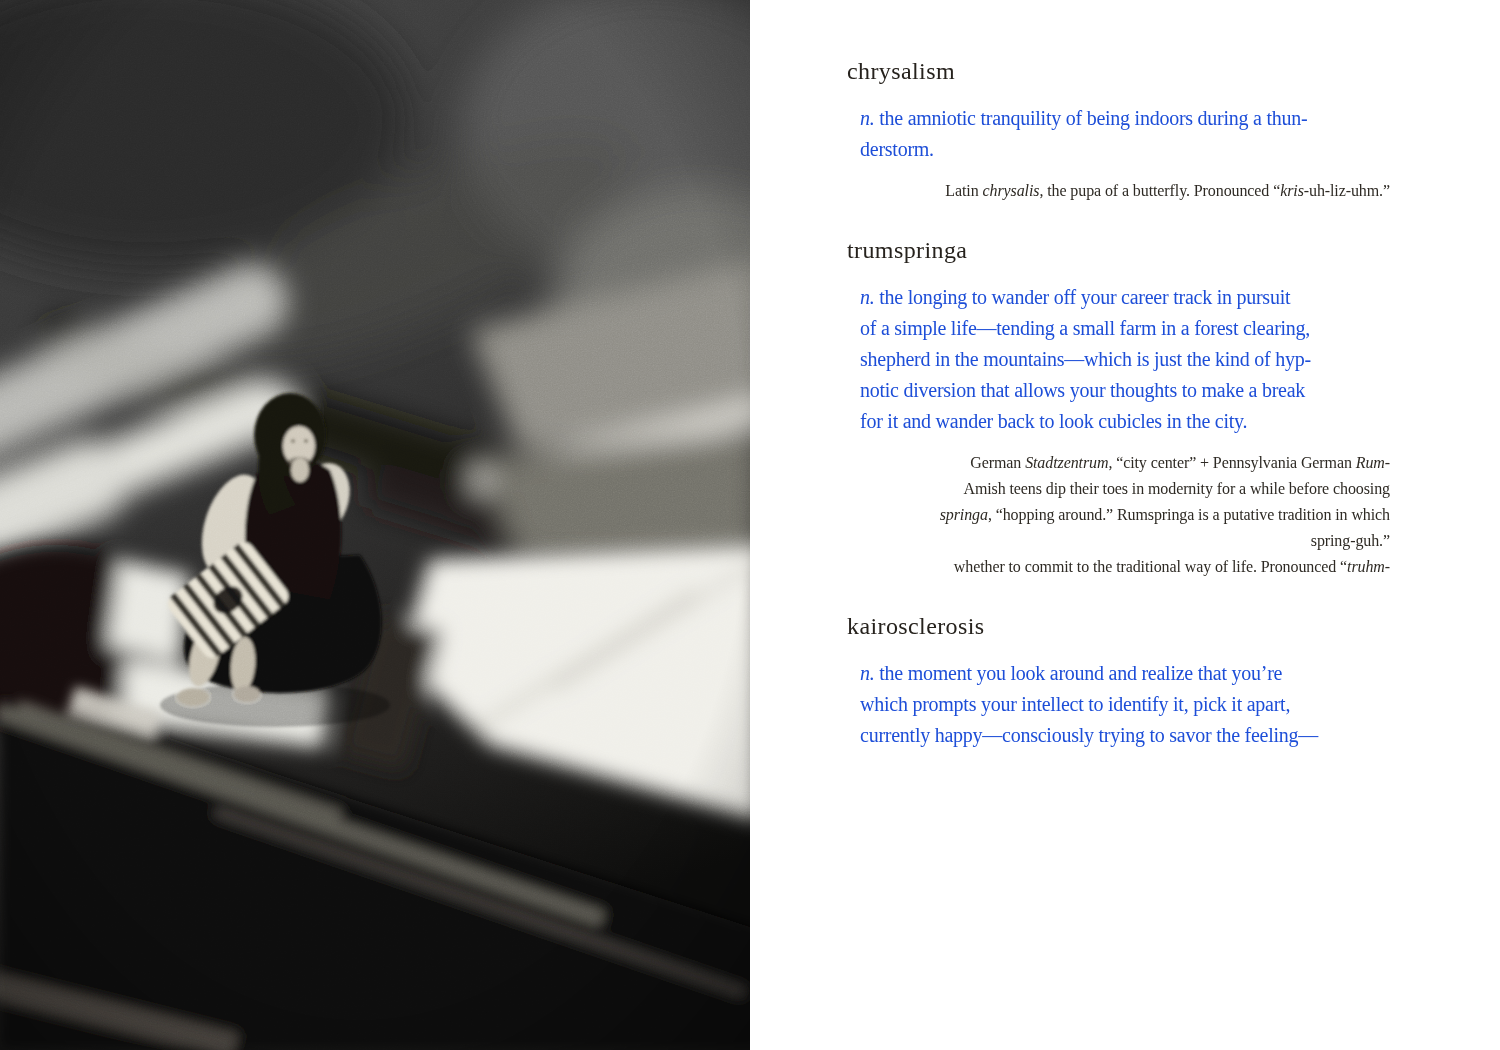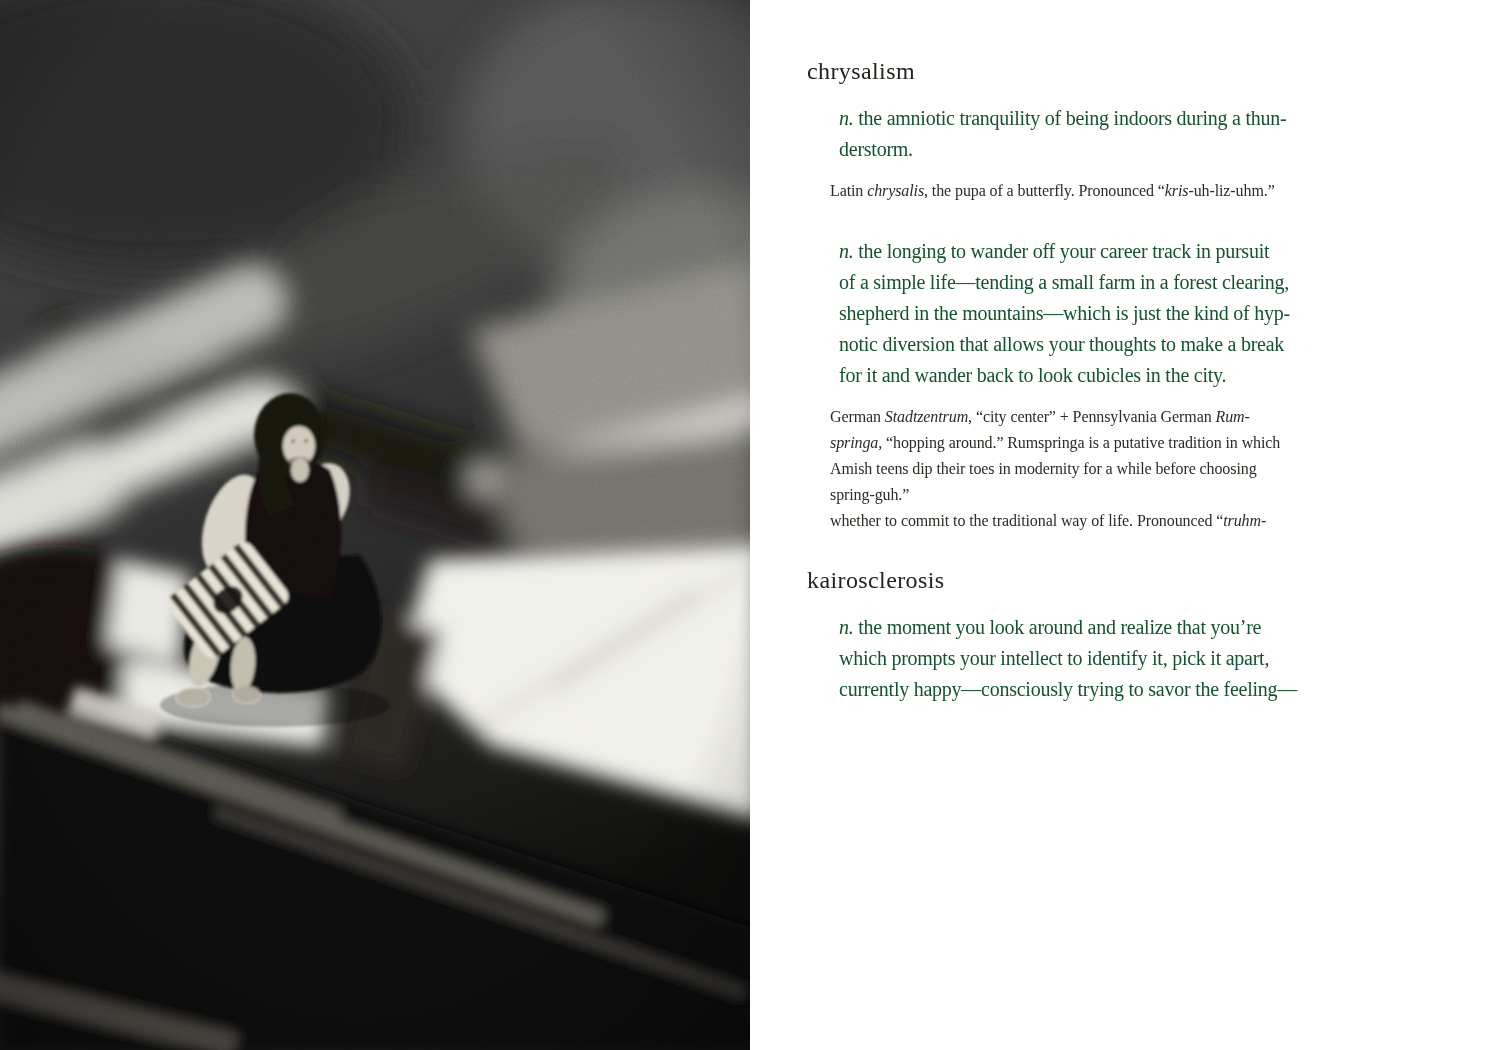--- a/index.html
+++ b/index.html
@@ -20,43 +20,44 @@
     overflow: hidden;
   }
   .photo-pane svg { display: block; }
 
   
   .text-page {
     position: absolute; left: 750px; top: 0;
     width: 750px; height: 1050px;
     background: #ffffff;
     box-sizing: border-box;
-    padding: 57px 110px 40px 57px;
+    padding: 57px 110px 40px 97px;
     color: #26221d;
     overflow: hidden;
   }
   .entry { margin: 0; }
   .entry + .entry { margin-top: 32px; }
   .headword {
     font-size: 24px; line-height: 29px;
     font-weight: normal; margin: 0;
     letter-spacing: 0.4px;
     color: #26221d;
   }
   .definition {
-    margin: 17px 0 0 32px;
+    margin: 17px 0 0 13px;
     font-size: 20px; line-height: 31px;
     letter-spacing: -0.25px;
-    color: #14532d;
+    color: #1d4ed8;
   }
   .etymology {
     margin: 13px 0 0 23px;
     font-size: 16px; line-height: 26px;
     letter-spacing: -0.1px;
     color: #2e2a24;
+    text-align: right;
   }
   .def-line, .ety-line { white-space: nowrap; }
   i { font-style: italic; }
 </style>
 </head>
 <body>
 
 <div class="spread">
 
   <div class="photo-pane">
@@ -187,31 +188,32 @@
           <h2 class="headword">chrysalism</h2>
           <div class="definition">
             <div class="def-line"><i>n.</i> the amniotic tranquility of being indoors during a thun-</div>
             <div class="def-line">derstorm.</div>
           </div>
           <div class="etymology">
             <div class="ety-line">Latin <i>chrysalis</i>, the pupa of a butterfly. Pronounced “<i>kris</i>-uh-liz-uhm.”</div>
           </div>
         </section>
         <section class="entry">
+          <h2 class="headword">trumspringa</h2>
           <div class="definition">
             <div class="def-line"><i>n.</i> the longing to wander off your career track in pursuit</div>
             <div class="def-line">of a simple life—tending a small farm in a forest clearing,</div>
             <div class="def-line">shepherd in the mountains—which is just the kind of hyp-</div>
             <div class="def-line">notic diversion that allows your thoughts to make a break</div>
             <div class="def-line">for it and wander back to look cubicles in the city.</div>
           </div>
           <div class="etymology">
             <div class="ety-line">German <i>Stadtzentrum</i>, “city center” + Pennsylvania German <i>Rum-</i></div>
+            <div class="ety-line">Amish teens dip their toes in modernity for a while before choosing</div>
             <div class="ety-line"><i>springa</i>, “hopping around.” Rumspringa is a putative tradition in which</div>
-            <div class="ety-line">Amish teens dip their toes in modernity for a while before choosing</div>
             <div class="ety-line">spring-guh.”</div>
             <div class="ety-line">whether to commit to the traditional way of life. Pronounced “<i>truhm</i>-</div>
           </div>
         </section>
         <section class="entry">
           <h2 class="headword">kairosclerosis</h2>
           <div class="definition">
             <div class="def-line"><i>n.</i> the moment you look around and realize that you’re</div>
             <div class="def-line">which prompts your intellect to identify it, pick it apart,</div>
             <div class="def-line">currently happy—consciously trying to savor the feeling—</div>

